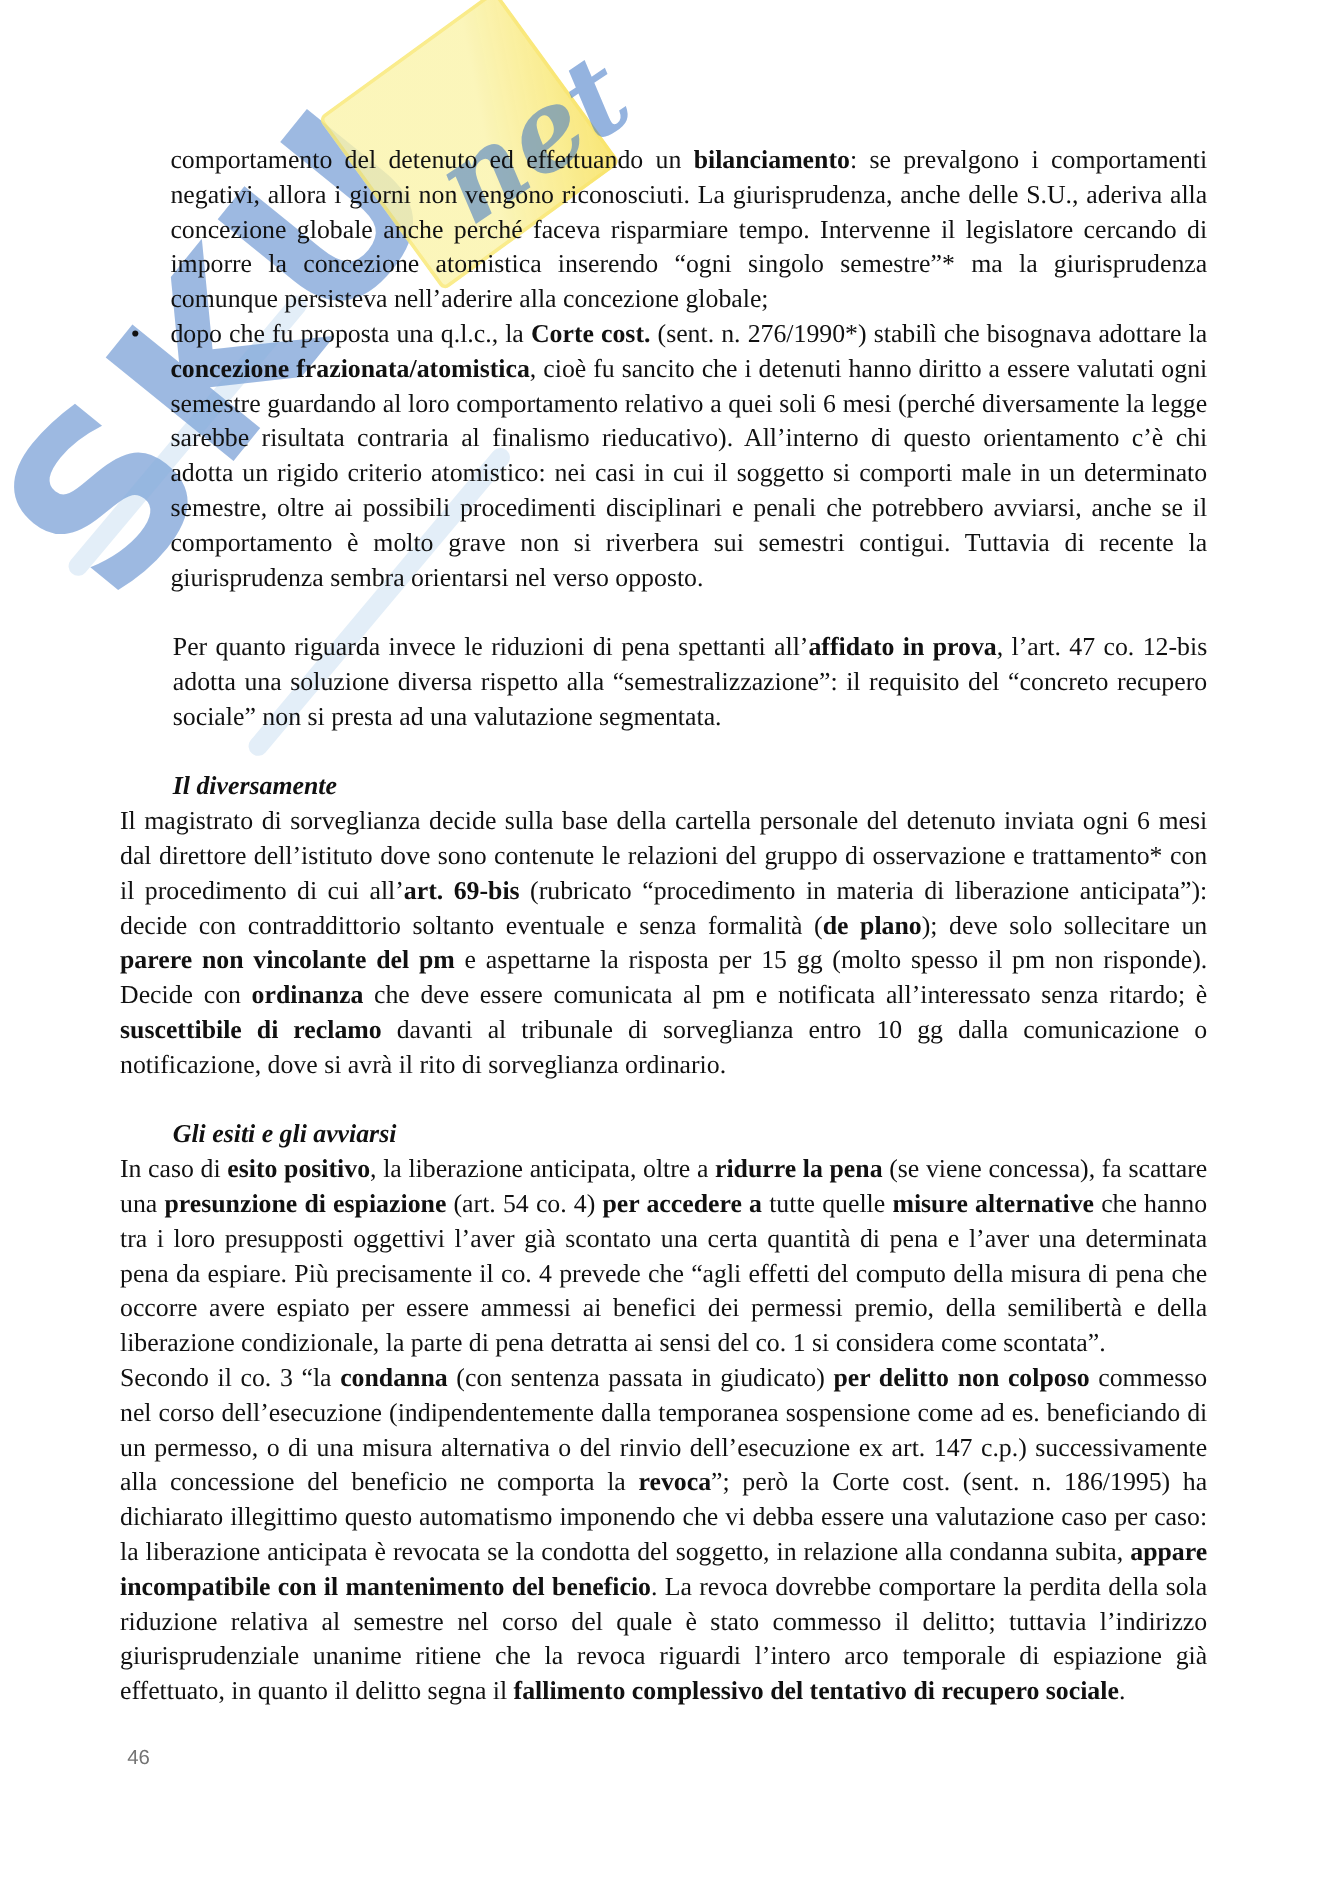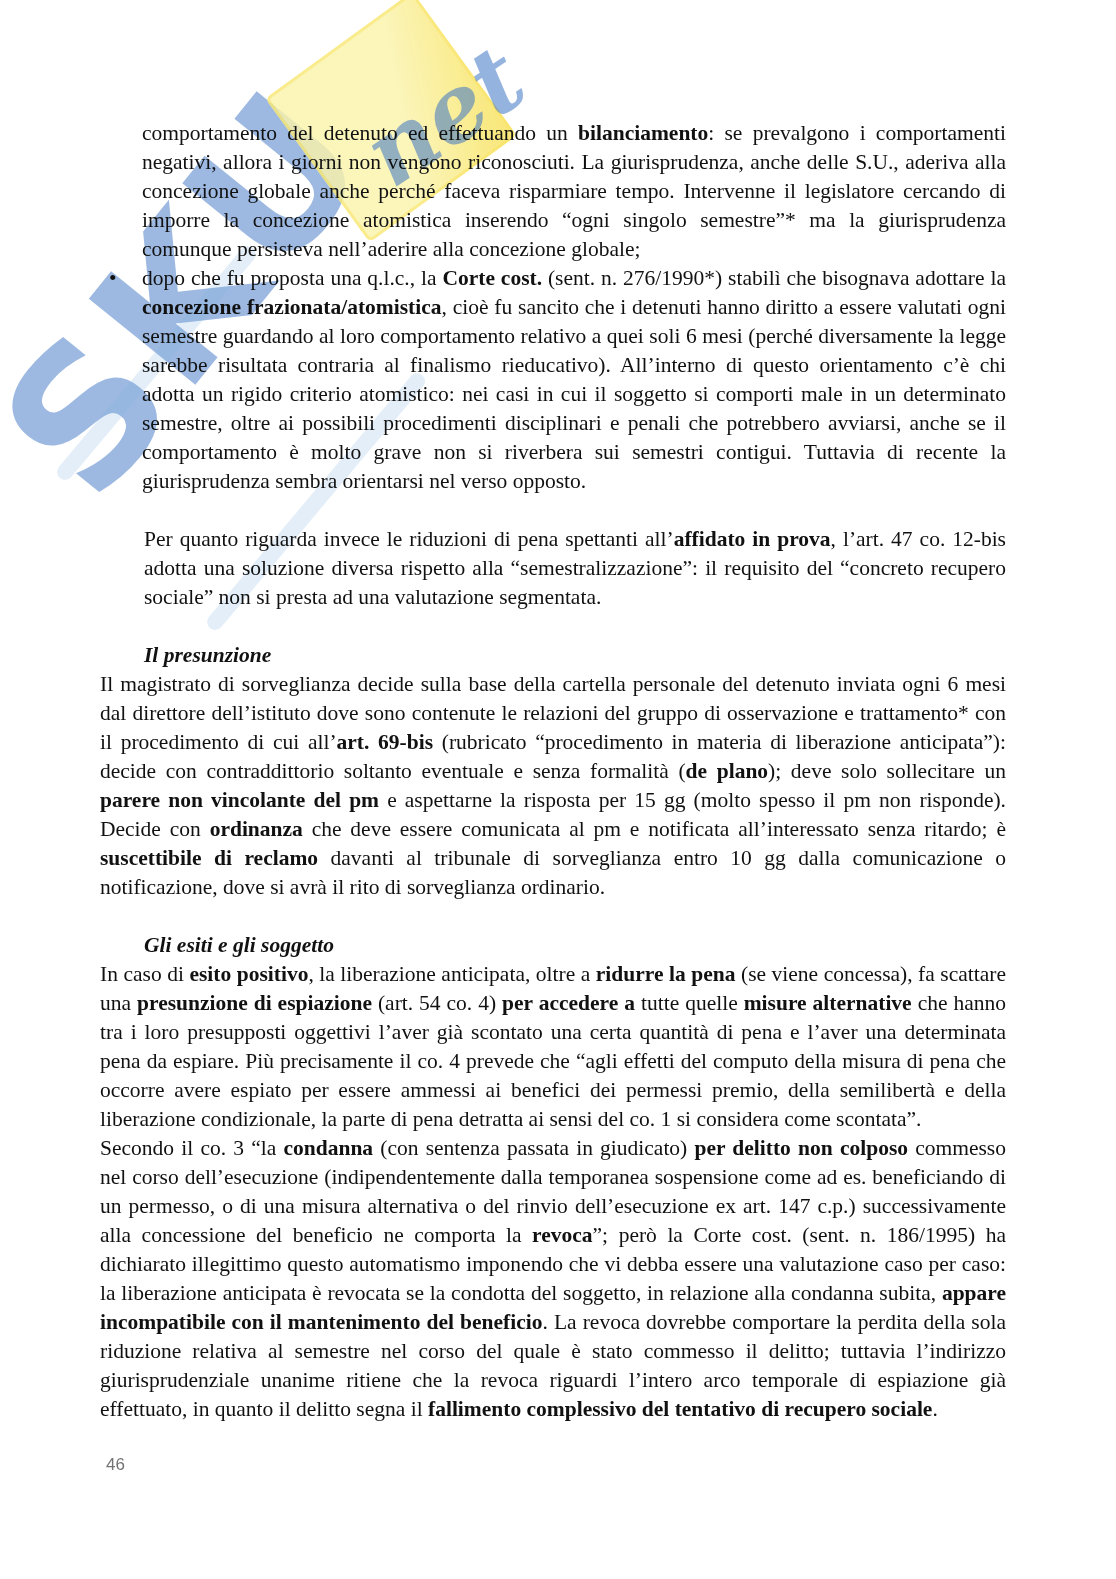--- a/index.html
+++ b/index.html
@@ -112,22 +112,22 @@
     </div>
     <div class="wm-script" style="color: rgb(62, 118, 197);">net</div>
     <div class="wm-tag1"></div>
     <div class="wm-tag2"></div>
   </div>
 
   <div class="doc">
       <div class="block list-continuation"><span>comportamento del detenuto ed effettuando un </span><span class="b">bilanciamento</span><span>: se prevalgono i comportamenti negativi, allora i giorni non vengono riconosciuti. La giurisprudenza, anche delle S.U., aderiva alla concezione globale anche perché faceva risparmiare tempo. Intervenne il legislatore cercando di imporre la concezione atomistica inserendo “ogni singolo semestre”* ma la giurisprudenza comunque persisteva nell’aderire alla concezione globale;</span></div>
       <div class="block bullet"><span class="dot">•</span><span>dopo che fu proposta una q.l.c., la </span><span class="b">Corte cost.</span><span> (sent. n. 276/1990*) stabilì che bisognava adottare la </span><span class="b u">concezione frazionata/atomistica</span><span>, cioè fu sancito che i detenuti hanno diritto a essere valutati ogni semestre guardando al loro comportamento relativo a quei soli 6 mesi (perché diversamente la legge sarebbe risultata contraria al finalismo rieducativo). All’interno di questo orientamento c’è chi adotta un rigido criterio atomistico: nei casi in cui il soggetto si comporti male in un determinato semestre, oltre ai possibili procedimenti disciplinari e penali che potrebbero avviarsi, anche se il comportamento è molto grave non si riverbera sui semestri contigui. Tuttavia di recente la giurisprudenza sembra orientarsi nel verso opposto.</span></div>
       <div class="block paragraph gap"><span>Per quanto riguarda invece le riduzioni di pena spettanti all’</span><span class="b">affidato in prova</span><span>, l’art. 47 co. 12-bis adotta una soluzione diversa rispetto alla “semestralizzazione”: il requisito del “concreto recupero sociale” non si presta ad una valutazione segmentata.</span></div>
-      <div class="block heading gap"><span class="b i">Il presunzione</span></div>
+      <div class="block heading gap"><span class="b i">Il diversamente</span></div>
       <div class="block paragraph"><span>Il magistrato di sorveglianza decide sulla base della cartella personale del detenuto inviata ogni 6 mesi dal direttore dell’istituto dove sono contenute le relazioni del gruppo di osservazione e trattamento* con il procedimento di cui all’</span><span class="b">art. 69-bis</span><span> (rubricato “procedimento in materia di liberazione anticipata”): decide con contraddittorio soltanto eventuale e senza formalità (</span><span class="b">de plano</span><span>); deve solo sollecitare un </span><span class="b">parere non vincolante del pm</span><span> e aspettarne la risposta per 15 gg (molto spesso il pm non risponde). Decide con </span><span class="b">ordinanza</span><span> che deve essere comunicata al pm e notificata all’interessato senza ritardo; è </span><span class="b">suscettibile di reclamo</span><span> davanti al tribunale di sorveglianza entro 10 gg dalla comunicazione o notificazione, dove si avrà il rito di sorveglianza ordinario.</span></div>
-      <div class="block heading gap"><span class="b i">Gli esiti e gli soggetto</span></div>
+      <div class="block heading gap"><span class="b i">Gli esiti e gli avviarsi</span></div>
       <div class="block paragraph"><span>In caso di </span><span class="b">esito positivo</span><span>, la liberazione anticipata, oltre a </span><span class="b">ridurre la pena</span><span> (se viene concessa), fa scattare una </span><span class="b">presunzione di espiazione</span><span> (art. 54 co. 4) </span><span class="b">per accedere a</span><span> tutte quelle </span><span class="b">misure alternative</span><span> che hanno tra i loro presupposti oggettivi l’aver già scontato una certa quantità di pena e l’aver una determinata pena da espiare. Più precisamente il co. 4 prevede che “agli effetti del computo della misura di pena che occorre avere espiato per essere ammessi ai benefici dei permessi premio, della semilibertà e della liberazione condizionale, la parte di pena detratta ai sensi del co. 1 si considera come scontata”.</span></div>
       <div class="block paragraph"><span>Secondo il co. 3 “la </span><span class="b">condanna</span><span> (con sentenza passata in giudicato) </span><span class="b">per delitto non colposo</span><span> commesso nel corso dell’esecuzione (indipendentemente dalla temporanea sospensione come ad es. beneficiando di un permesso, o di una misura alternativa o del rinvio dell’esecuzione ex art. 147 c.p.) successivamente alla concessione del beneficio ne comporta la </span><span class="b">revoca</span><span>”; però la Corte cost. (sent. n. 186/1995) ha dichiarato illegittimo questo automatismo imponendo che vi debba essere una valutazione caso per caso: la liberazione anticipata è revocata se la condotta del soggetto, in relazione alla condanna subita, </span><span class="b">appare incompatibile con il mantenimento del beneficio</span><span>. La revoca dovrebbe comportare la perdita della sola riduzione relativa al semestre nel corso del quale è stato commesso il delitto; tuttavia l’indirizzo giurisprudenziale unanime ritiene che la revoca riguardi l’intero arco temporale di espiazione già effettuato, in quanto il delitto segna il </span><span class="b">fallimento complessivo del tentativo di recupero sociale</span><span>.</span></div>
     </div>
 
   <div class="page-number">46</div>
 
 </div>
 
 </body></html>

